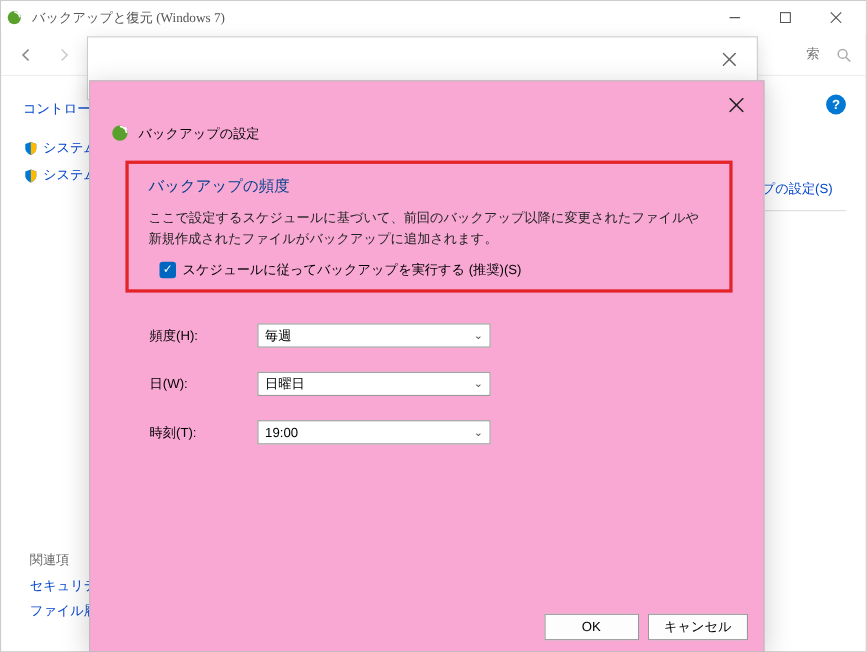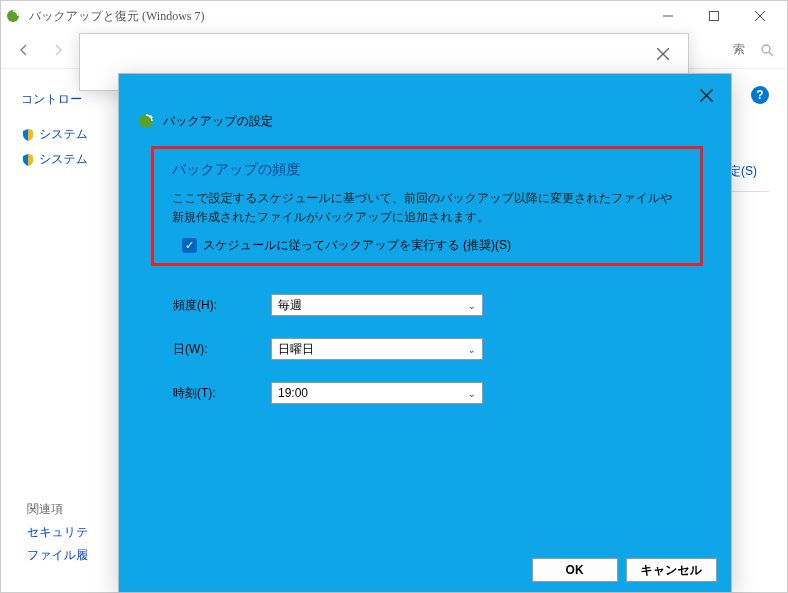--- a/index.html
+++ b/index.html
@@ -159,24 +159,23 @@
       font-size: 14px;
     }
 
     
     .dialog {
       position: absolute;
       left: 80px;
       top: 72px;
       width: 614px;
       height: 520px;
-      background: #0ea5e9;
+      background: #f9a8d4;
       border: 1px solid #bbb;
       box-shadow: 0 6px 24px rgba(0,0,0,0.2);
-      margin-left: 37px;
     }
     .dialog-close {
       position: absolute;
       right: 12px;
       top: 10px;
       width: 26px;
       height: 22px;
       display: flex;
       align-items: center;
       justify-content: center;
@@ -273,21 +272,20 @@
     .btn {
       min-width: 86px;
       height: 24px;
       border: 1px solid #999;
       background: #fdfdfd;
       font-size: 12px;
       display: flex;
       align-items: center;
       justify-content: center;
       padding: 0 14px;
-      font-weight: bold;
     }
   </style>
 </head>
 <body>
 
 <div class="main-window">
   <div class="titlebar">
     <span class="titlebar-icon">
       <svg width="16" height="16" viewBox="0 0 16 16">
         <circle cx="8" cy="8" r="6" fill="#5aa02c"></circle>

